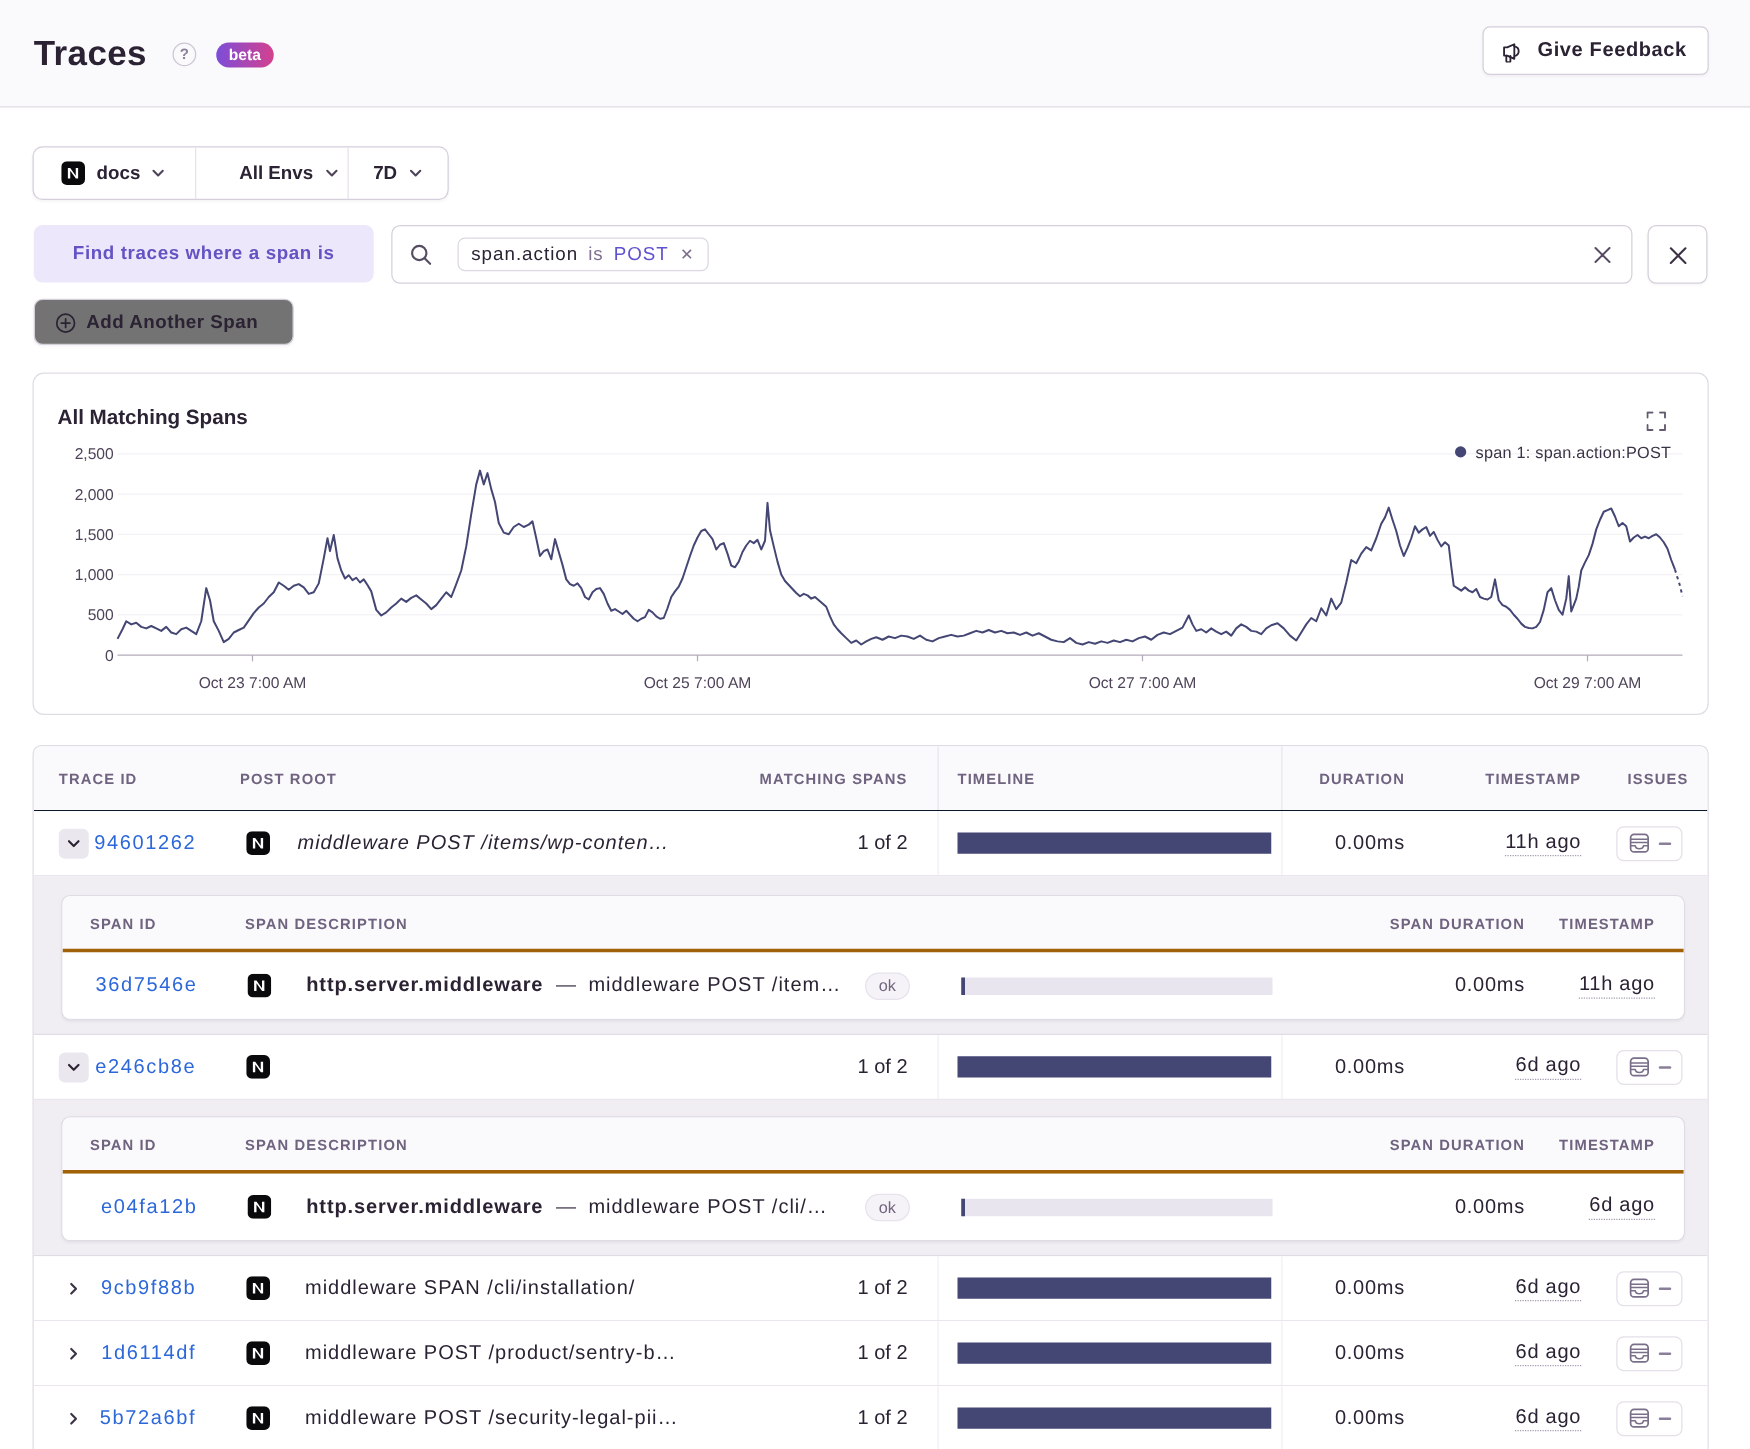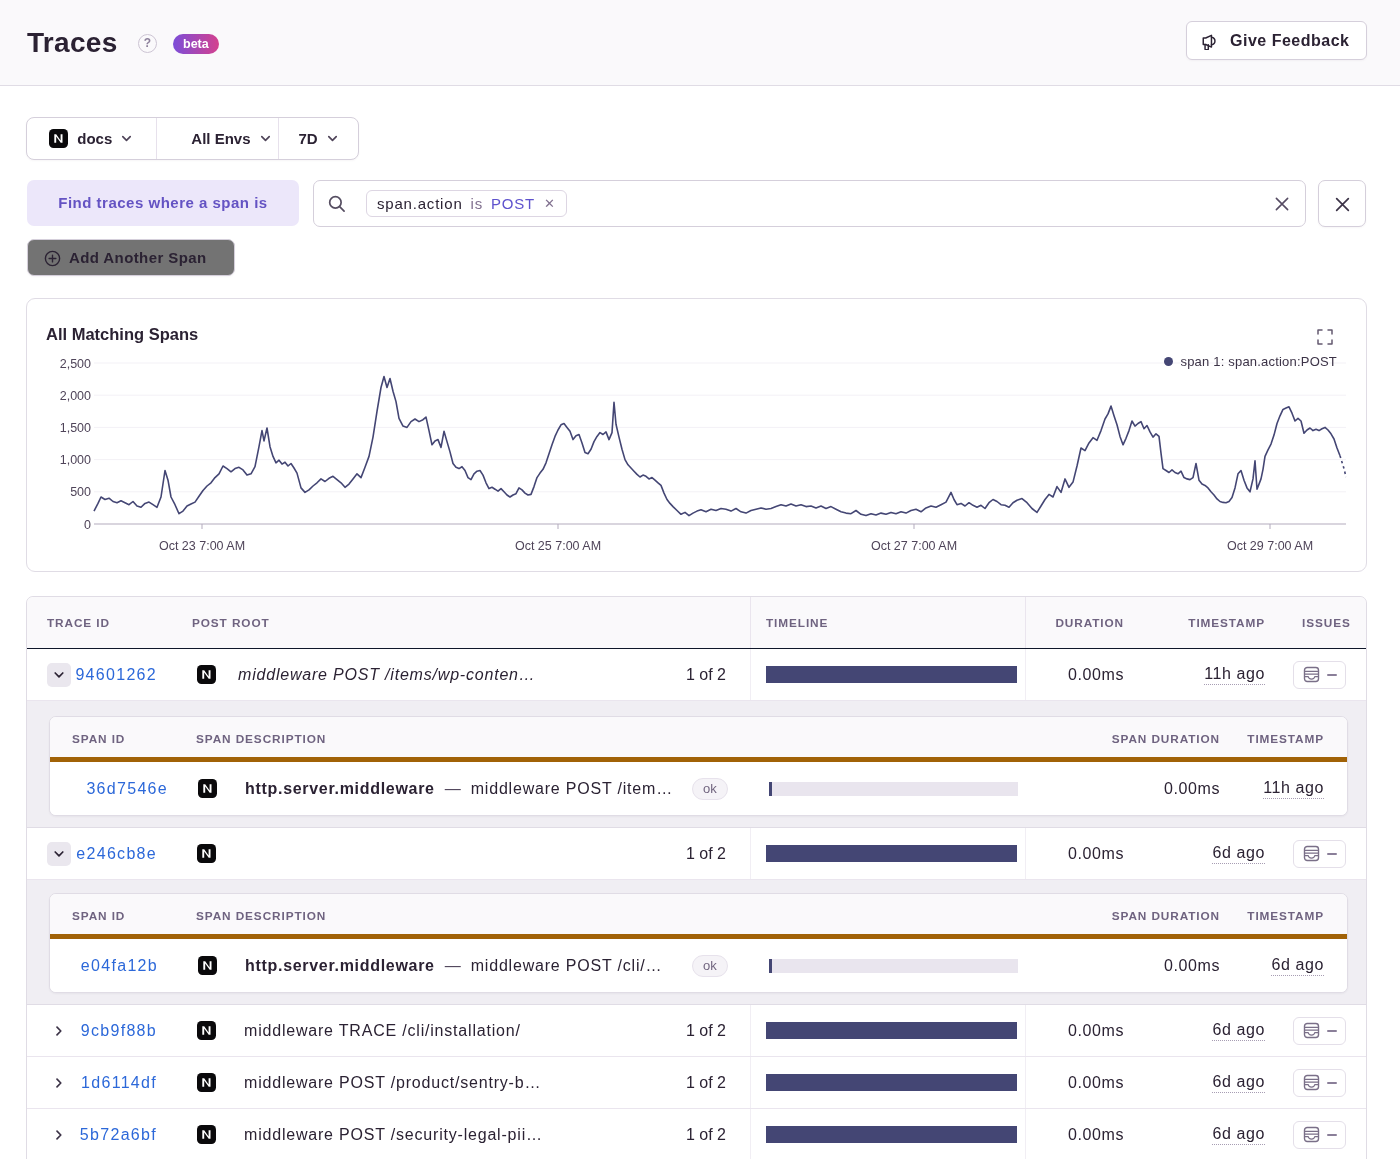--- a/index.html
+++ b/index.html
@@ -53,21 +53,21 @@
 .chev svg { margin-top:5px; }
 .tid { color:#2c68d9; letter-spacing:1.3px; }
 .bar { width:251px; height:17px; background:#444674; }
 .dur { color:#2b2233; letter-spacing:0.6px; }
 .ts { border-bottom:1px dotted #a79db3; line-height:1.25; letter-spacing:0.6px; }
 .isspill { width:53px; height:28px; border:1px solid #e4dfe9; border-radius:6px; display:flex; align-items:center; justify-content:center; gap:7px; }
 .dash { width:10px; height:2px; background:#8a7f99; border-radius:1px; }
 .nbox { width:19px; height:19px; }
 .sub { position:relative; background:#f0eef3; border-bottom:1px solid #e0dce5; }
 .subtable { position:absolute; left:22px; width:1299px; background:#fff; border:1px solid #e0dce5; border-radius:7px; overflow:hidden; box-shadow:0 1px 2px rgba(43,34,51,.05); }
-.sthead { position:relative; height:45px; background:#faf9fb; border-bottom:5px solid #a16207; }
+.sthead { position:relative; height:45px; background:#faf9fb; border-bottom:3px solid #a16207; }
 .sthead .hl { line-height:45px; }
 .srow { position:relative; height:53px; background:#fff; }
 .minibar { position:relative; width:249px; height:14px; background:#e9e5ee; }
 .minibar i { position:absolute; left:0; top:0; width:3px; height:14px; background:#444674; }
 .okpill { height:22px; padding:0 10px; border-radius:11px; background:#f5f3f7; border:1px solid #e7e2ec; color:#71657f; font-size:13px; line-height:20px; }
 .thead::before, .row::before { content:""; position:absolute; top:0; bottom:0; left:723px; width:1px; background:#f1eef4; }
 .thead::after, .row::after { content:""; position:absolute; top:0; bottom:0; left:998px; width:1px; background:#f1eef4; }
 .thead::before, .thead::after { background:#eae5ee; }
 </style>
 </head>
@@ -170,20 +170,21 @@
     <polyline points="67.0,212.1 71.0,204.4 74.0,198.0 78.0,200.5 82.0,199.2 86.0,202.5 90.0,203.7 94.0,201.8 98.0,203.7 102.0,205.7 106.0,202.5 110.0,207.0 114.0,208.3 118.0,204.4 122.0,203.1 126.0,205.7 130.0,208.3 134.0,198.0 138.0,171.5 141.0,181.2 144.0,198.0 148.0,205.7 152.0,214.7 156.0,212.1 160.0,207.0 164.0,205.0 168.0,203.1 172.0,197.3 176.0,191.5 180.0,187.0 184.0,183.8 188.0,178.6 192.0,174.8 196.0,167.0 200.0,169.6 204.0,172.8 208.0,169.6 212.0,168.3 216.0,170.9 220.0,176.1 224.0,174.8 228.0,167.7 232.0,147.7 235.0,131.6 237.0,141.9 240.0,129.0 243.0,147.7 246.0,157.4 249.0,163.8 252.0,161.2 255.0,165.1 258.0,163.2 261.0,167.0 264.0,164.5 267.0,169.0 270.0,174.1 274.0,188.9 278.0,193.4 282.0,190.9 286.0,187.0 290.0,183.8 294.0,179.9 298.0,182.5 302.0,179.3 306.0,177.3 310.0,180.6 314.0,183.8 318.0,188.3 322.0,185.1 326.0,179.9 330.0,174.8 334.0,178.6 338.0,168.3 342.0,157.4 346.0,138.1 350.0,112.3 354.0,88.5 357.0,77.5 360.0,88.5 363.0,79.5 366.0,92.3 369.0,102.6 372.0,119.4 376.0,127.1 380.0,128.4 384.0,122.6 388.0,120.0 392.0,122.6 396.0,120.7 399.0,118.1 402.0,131.6 405.0,145.8 408.0,141.9 411.0,140.6 414.0,148.4 417.0,132.3 420.0,142.6 423.0,152.9 426.0,164.5 429.0,168.3 432.0,169.6 435.0,167.7 438.0,171.5 441.0,178.6 444.0,180.6 447.0,174.8 450.0,172.2 453.0,171.5 456.0,176.1 459.0,183.8 462.0,189.6 465.0,188.3 468.0,190.2 471.0,192.2 474.0,189.6 477.0,192.8 480.0,196.0 483.0,198.0 486.0,196.0 489.0,194.7 492.0,188.9 495.0,190.9 498.0,194.1 501.0,196.0 504.0,195.4 507.0,187.6 510.0,178.6 513.0,174.1 516.0,170.3 519.0,163.8 522.0,154.8 525.0,145.8 528.0,137.4 531.0,131.0 534.0,125.8 537.0,124.5 540.0,128.4 543.0,132.3 546.0,140.6 549.0,136.8 552.0,135.5 555.0,143.9 558.0,153.5 561.0,154.8 564.0,150.3 567.0,142.6 570.0,137.4 573.0,133.6 576.0,135.5 579.0,132.9 582.0,140.6 585.0,133.6 587.0,103.3 589.0,125.2 592.0,138.1 595.0,150.3 598.0,160.6 601.0,165.8 604.0,169.0 607.0,172.2 610.0,175.4 613.0,178.0 616.0,176.1 619.0,177.3 622.0,179.9 625.0,178.6 628.0,181.2 631.0,183.8 634.0,186.4 637.0,194.1 640.0,200.5 643.0,204.4 646.0,207.6 650.0,211.5 654.0,215.3 658.0,213.4 662.0,216.6 666.0,214.1 670.0,212.1 674.0,210.8 679.0,212.8 684.0,210.2 689.0,211.5 694.0,209.5 699.0,210.2 704.0,212.1 709.0,209.5 714.0,212.8 719.0,214.1 724.0,211.5 729.0,210.2 734.0,208.9 739.0,210.2 744.0,209.5 749.0,207.6 754.0,205.7 759.0,207.0 764.0,205.0 769.0,207.0 774.0,205.7 779.0,207.6 784.0,207.0 789.0,208.9 794.0,207.0 799.0,209.5 804.0,207.6 809.0,210.2 814.0,212.8 819.0,214.1 824.0,214.7 829.0,211.5 834.0,215.3 839.0,216.6 844.0,214.7 849.0,216.0 854.0,214.1 859.0,215.3 864.0,213.4 869.0,214.7 874.0,212.8 879.0,214.1 884.0,211.5 889.0,210.2 894.0,212.8 899.0,208.9 904.0,207.0 909.0,208.3 914.0,205.7 919.0,203.1 924.0,193.4 927.0,200.5 930.0,205.7 934.0,204.4 938.0,207.0 942.0,203.7 946.0,206.3 950.0,208.3 954.0,206.3 958.0,209.5 962.0,203.7 966.0,200.5 970.0,202.5 974.0,205.7 978.0,206.3 982.0,208.3 986.0,203.7 990.0,201.2 995.0,199.6 1000.0,203.7 1005.0,209.5 1010.0,213.4 1014.0,207.0 1018.0,200.5 1022.0,195.4 1026.0,198.0 1030.0,187.6 1034.0,193.4 1038.0,179.9 1042.0,188.3 1046.0,183.1 1050.0,167.0 1054.0,149.0 1058.0,151.6 1062.0,143.9 1066.0,138.7 1070.0,141.3 1074.0,131.6 1078.0,120.0 1081.0,114.9 1084.0,107.1 1087.0,116.8 1090.0,125.8 1093.0,137.4 1096.0,145.8 1099.0,139.3 1102.0,131.6 1105.0,122.0 1108.0,127.1 1111.0,124.5 1114.0,122.6 1117.0,129.7 1120.0,126.5 1123.0,132.9 1126.0,138.1 1129.0,134.8 1132.0,137.4 1134.0,154.2 1136.0,169.6 1139.0,171.5 1142.0,173.5 1145.0,170.9 1148.0,173.5 1151.0,174.8 1154.0,172.2 1157.0,178.6 1160.0,179.9 1163.0,180.6 1166.0,178.6 1169.0,164.5 1172.0,181.2 1175.0,185.1 1178.0,186.4 1181.0,188.9 1184.0,192.8 1187.0,196.0 1190.0,199.9 1193.0,202.5 1196.0,203.4 1199.0,203.7 1202.0,202.5 1205.0,198.6 1208.0,188.9 1211.0,174.8 1214.0,171.5 1217.0,181.2 1220.0,188.9 1223.0,192.8 1226.0,179.9 1228.0,161.9 1230.0,190.2 1232.0,185.1 1234.0,179.9 1236.0,170.3 1238.0,157.4 1241.0,150.9 1244.0,145.1 1247.0,136.1 1250.0,124.5 1253.0,116.8 1256.0,110.4 1259.0,109.1 1262.0,107.8 1265.0,114.2 1268.0,122.0 1271.0,119.4 1274.0,122.0 1277.0,134.2 1280.0,131.0 1283.0,129.0 1286.0,131.6 1289.0,130.3 1292.0,131.6 1295.0,129.7 1298.0,128.4 1301.0,131.0 1304.0,134.8 1307.0,140.0 1310.0,149.0 1313.0,156.7" stroke="#444674" stroke-width="1.6" stroke-linejoin="round" fill="none"></polyline>
     <polyline points="1313.0,156.7 1315.0,163.2 1317.0,169.6 1319.0,178.0" stroke="#444674" stroke-width="1.6" stroke-dasharray="2.5,3" fill="none"></polyline>
   </svg>
   <div class="legend"><i></i>span 1: span.action:POST</div>
 </div>
 
 <div class="table">
   <div class="thead">
     <span class="hl" style="left:20px;">TRACE ID</span>
     <span class="hl" style="left:165px;">POST ROOT</span>
+    <span class="hl" style="left:560px; width:139px; text-align:right;">MATCHING SPANS</span>
     <span class="hl" style="left:739px;">TIMELINE</span>
     <span class="hl" style="left:960px; width:137px; text-align:right;">DURATION</span>
     <span class="hl" style="left:1100px; width:138px; text-align:right;">TIMESTAMP</span>
     <span class="hl" style="left:1275px;">ISSUES</span>
   </div>
   <div class="row" style="height:52px;">
   <span class="chev open"><svg width="14" height="14" viewBox="0 0 14 14" fill="none" stroke="#2b2233" stroke-width="1.7" stroke-linecap="round" stroke-linejoin="round">
           <path d="M3.2 5l3.8 3.8L10.8 5"></path>
         </svg></span>
   <span class="cell r" style="left:40px; width:90px;">
@@ -219,21 +220,21 @@
 </div>
 <div class="sub" style="height:127px;">
   <div class="subtable" style="top:15px; height:100px;">
     <div class="sthead">
       <span class="hl" style="left:22px;">SPAN ID</span>
       <span class="hl" style="left:146px;">SPAN DESCRIPTION</span>
       <span class="hl" style="left:1030px; width:140px; text-align:right;">SPAN DURATION</span>
       <span class="hl" style="left:1136px; width:138px; text-align:right;">TIMESTAMP</span>
     </div>
     <div class="srow">
-      <span class="cell r" style="left:30px; width:88px;">
+      <span class="cell r" style="left:20px; width:88px;">
             <span class="tid">36d7546e</span>
           </span>
       <span class="cell" style="left:148px;">
             <svg class="nbox" viewBox="0 0 19 19" style="flex:0 0 auto;">
               <rect width="19" height="19" rx="4.5" fill="#0a090b"></rect>
               <path d="M5.3 13.7V5.3h1.9l4.4 6.2V5.3h1.9v8.4h-1.8L7.2 7.5v6.2z" fill="#fff"></path>
             </svg>
           </span>
       <span class="cell" style="left:195px;">
             <b style="font-weight:700; letter-spacing:0.7px;">http.server.middleware</b>
@@ -337,21 +338,21 @@
         </svg></span>
   <span class="cell r" style="left:40px; width:90px;">
         <span class="tid">9cb9f88b</span>
       </span>
   <span class="cell" style="left:170px;">
         <svg class="nbox" viewBox="0 0 19 19" style="flex:0 0 auto;">
           <rect width="19" height="19" rx="4.5" fill="#0a090b"></rect>
           <path d="M5.3 13.7V5.3h1.9l4.4 6.2V5.3h1.9v8.4h-1.8L7.2 7.5v6.2z" fill="#fff"></path>
         </svg>
       </span>
-  <span class="cell" style="left:217px; width:380px; letter-spacing:0.8px;">middleware TRACE /cli/installation/</span>
+  <span class="cell" style="left:217px; width:380px; letter-spacing:0.8px;">middleware SPAN /cli/installation/</span>
   <span class="cell r" style="left:600px; width:99px;">1 of 2</span>
   <span class="cell" style="left:739px;">
         <span class="bar"></span>
       </span>
   <span class="cell r" style="left:1000px; width:97px;">
         <span class="dur">0.00ms</span>
       </span>
   <span class="cell r" style="left:1140px; width:98px;">
         <span class="ts">6d ago</span>
       </span>

